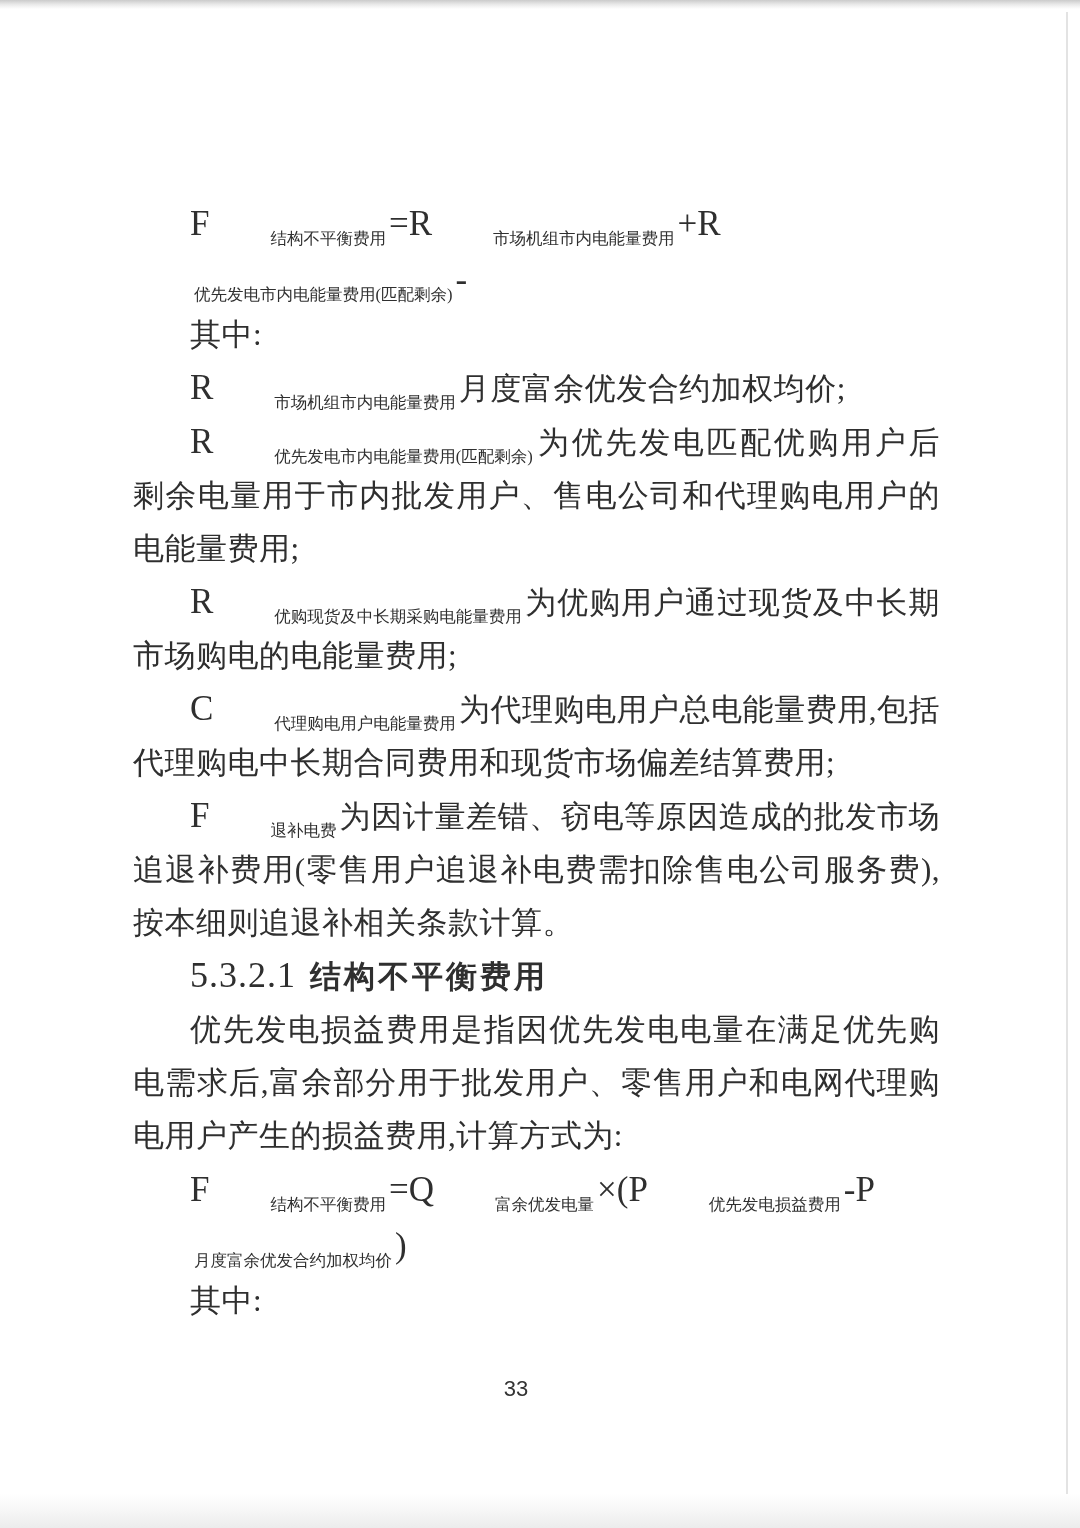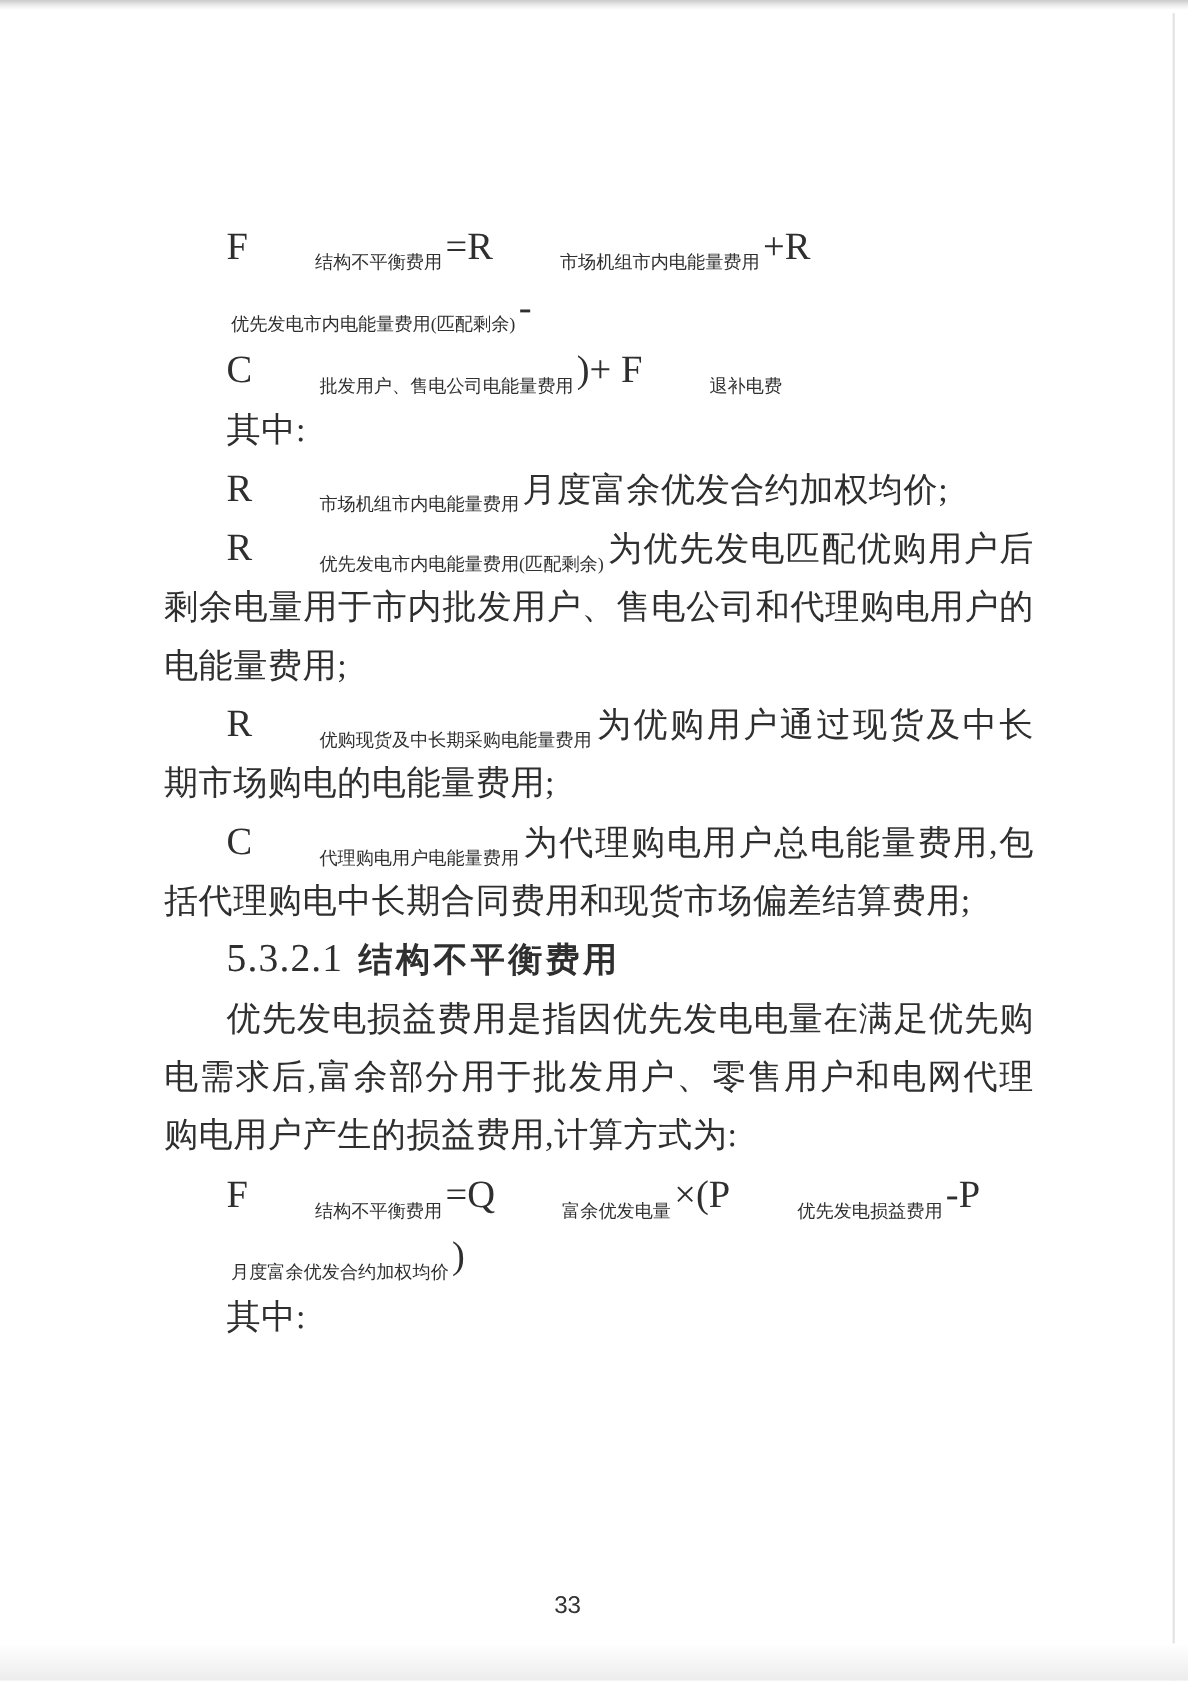--- a/index.html
+++ b/index.html
@@ -27,21 +27,21 @@
   .content {
     position: absolute; left: 133px; top: 196px; width: 807px;
   }
   .content p {
     margin: 0;
     font-size: 31px;
     line-height: 53px;
     text-align: justify;
     letter-spacing: 0.5px;
   }
-  p.indent { text-indent: 57px; margin-left: 16px; }
+  p.indent { text-indent: 57px; }
   p.formula { line-height: 55px; text-align: left; }
   .var {
     font-size: 35px;
     font-family: "Liberation Serif", "DejaVu Serif", serif;
     letter-spacing: 0;
   }
   .sub {
     display: inline-block;
     font-size: 16.5px;
     line-height: 17px;
@@ -52,45 +52,45 @@
   }
   .txt { }
   .heading-num { font-size: 36px; letter-spacing: 1px; }
   .heading-title {
     font-weight: 700;
     font-family: "Liberation Sans", "DejaVu Sans", sans-serif;
     letter-spacing: 3px;
     margin-left: 14px;
   }
   .page-number {
-    position: absolute; top: 1446px; left: 0; width: 1032px;
+    position: absolute; top: 1376px; left: 0; width: 1032px;
     text-align: center;
     font-family: "Liberation Sans", "DejaVu Sans", sans-serif;
     font-size: 22px;
     color: #333333;
   }
 </style>
 </head>
 <body>
 
 <div class="scan-top-edge"></div>
 <div class="scan-right-line"></div>
 <div class="scan-bottom-shadow"></div>
 
 <div class="content">
 
   <p class="formula indent"><span class="var">F</span><span class="sub">结构不平衡费用</span><span class="var">=R</span><span class="sub">市场机组市内电能量费用</span><span class="var">+R</span><span class="sub">优先发电市内电能量费用(匹配剩余)</span><span class="var">-</span></p>
-  <p class="formula indent"><span class="var">C</span><span class="sub">批发用户、售电公司电能量费用</span><span class="var">)+ F</span><span class="sub">退补电费</span></p>
 
   <p class="indent">其中:</p>
 
   <p class="indent"><span class="var">R</span><span class="sub">市场机组市内电能量费用</span><span class="txt">月度富余优发合约加权均价;</span></p>
   <p class="indent"><span class="var">R</span><span class="sub">优先发电市内电能量费用(匹配剩余)</span><span class="txt">为优先发电匹配优购用户后剩余电量用于市内批发用户、售电公司和代理购电用户的电能量费用;</span></p>
   <p class="indent"><span class="var">R</span><span class="sub">优购现货及中长期采购电能量费用</span><span class="txt">为优购用户通过现货及中长期市场购电的电能量费用;</span></p>
   <p class="indent"><span class="var">C</span><span class="sub">代理购电用户电能量费用</span><span class="txt">为代理购电用户总电能量费用,包括代理购电中长期合同费用和现货市场偏差结算费用;</span></p>
+  <p class="indent"><span class="var">F</span><span class="sub">退补电费</span><span class="txt">为因计量差错、窃电等原因造成的批发市场追退补费用(零售用户追退补电费需扣除售电公司服务费),按本细则追退补相关条款计算。</span></p>
 
   <p class="indent">
     <span class="heading-num">5.3.2.1</span><span class="heading-title">结构不平衡费用</span>
   </p>
 
   <p class="indent">优先发电损益费用是指因优先发电电量在满足优先购电需求后,富余部分用于批发用户、零售用户和电网代理购电用户产生的损益费用,计算方式为:</p>
 
   <p class="formula indent"><span class="var">F</span><span class="sub">结构不平衡费用</span><span class="var">=Q</span><span class="sub">富余优发电量</span><span class="var">×(P</span><span class="sub">优先发电损益费用</span><span class="var">-P</span><span class="sub">月度富余优发合约加权均价</span><span class="var">)</span></p>
 
   <p class="indent">其中:</p>

